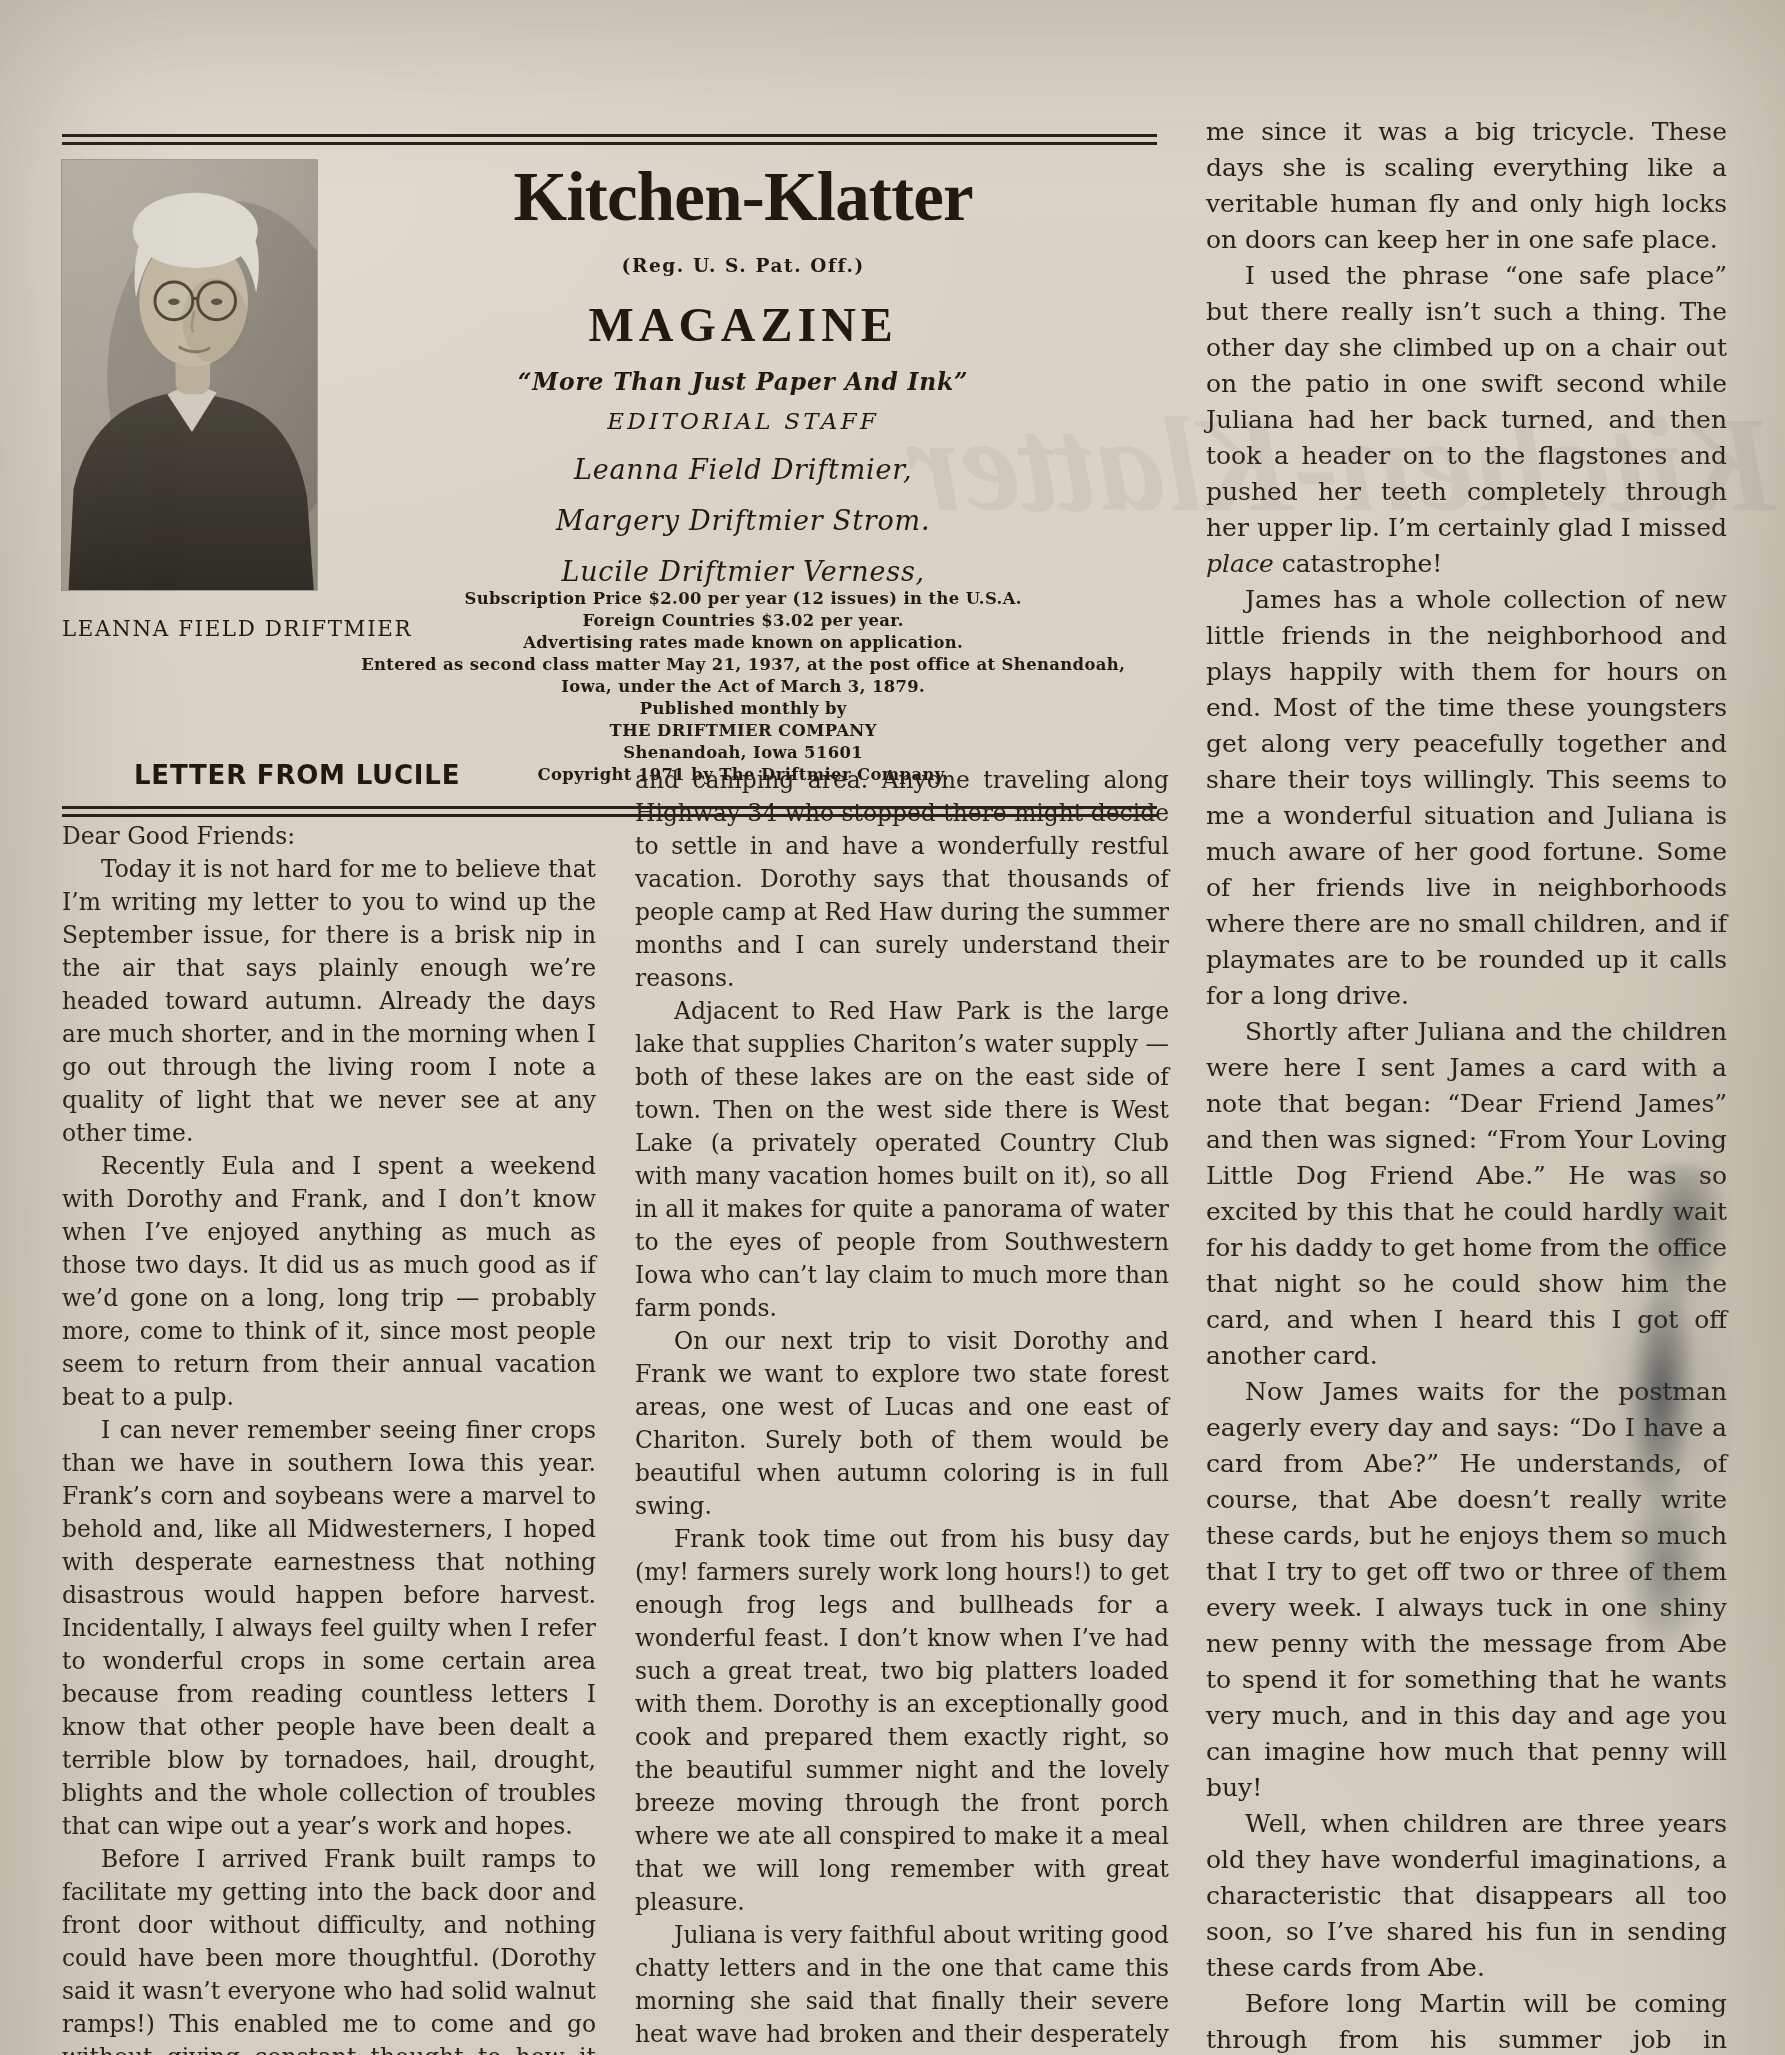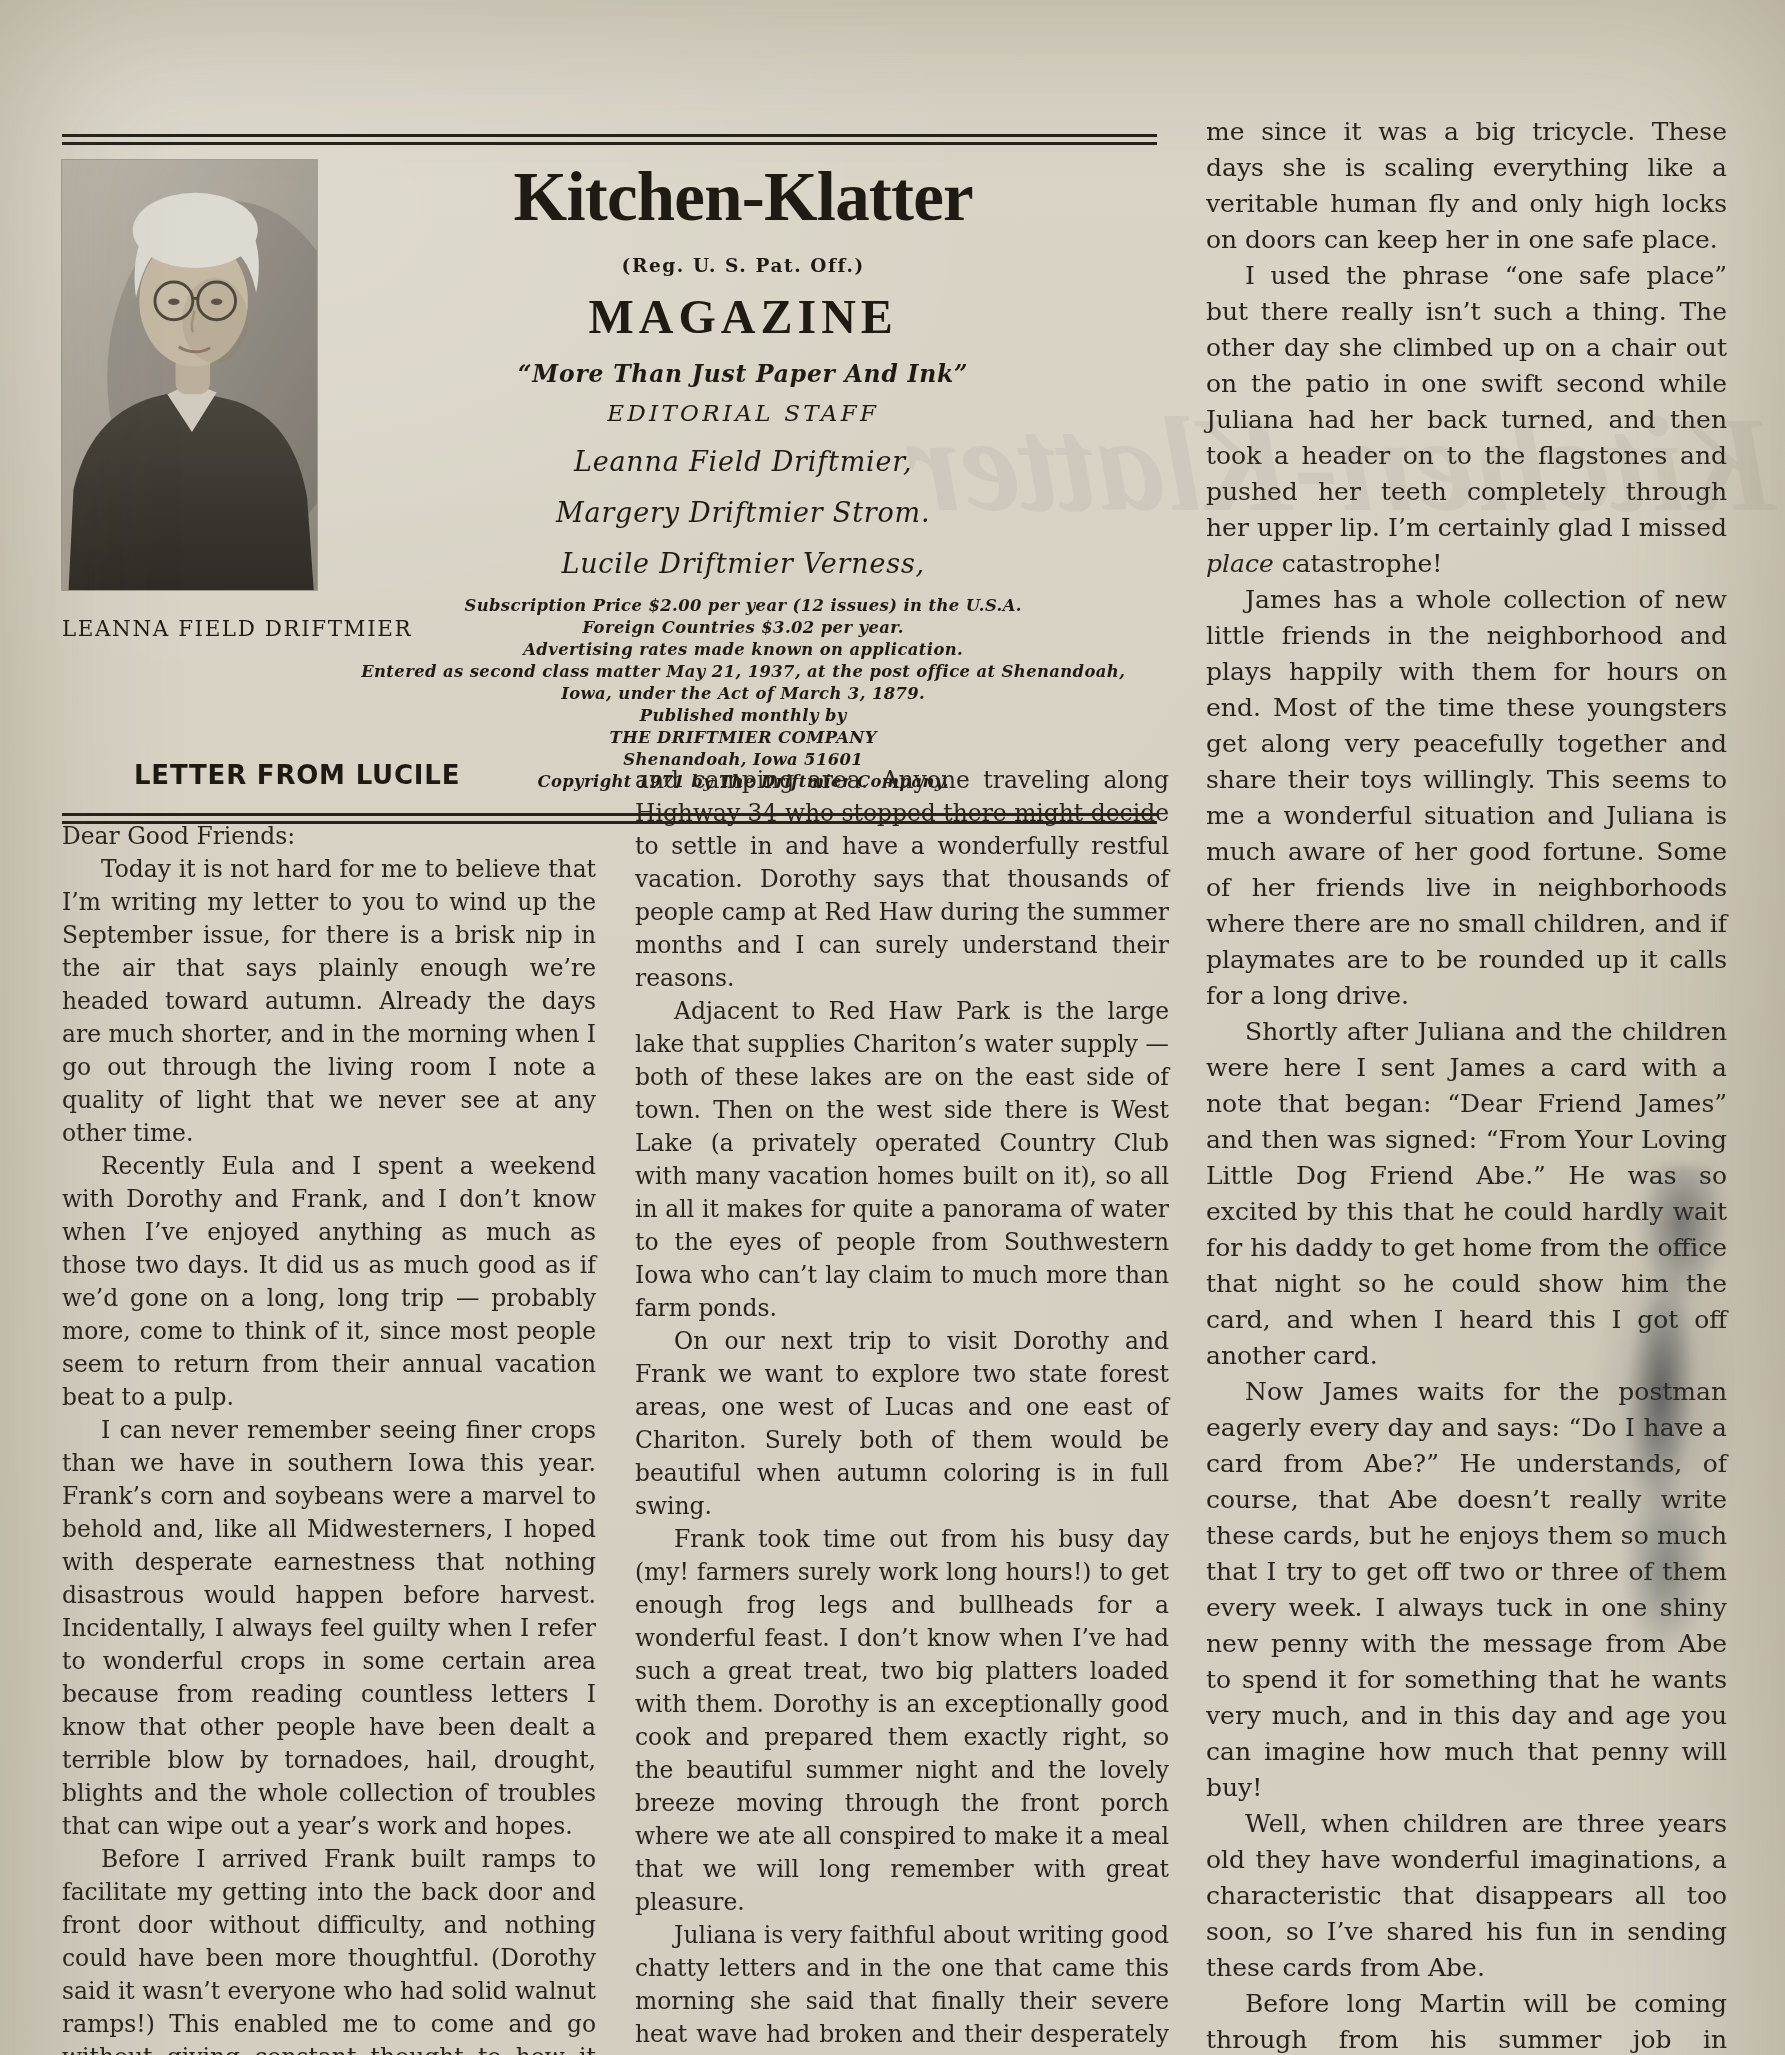--- a/index.html
+++ b/index.html
@@ -37,25 +37,25 @@
   }
   .portrait svg { display:block; width:100%; height:100%; }
   .portrait-caption {
     margin-top:25.5px; font-size:21.4px; letter-spacing:1.6px;
     white-space:nowrap; color:#211d14;
   }
 
   .masthead-text { flex:1; text-align:center; padding:2.5px 8.2px 0 20.6px; color:#1f1b12; }
   .mag-title { font-family:"Liberation Serif", serif; font-weight:bold; font-size:69px; line-height:1.0; letter-spacing:-0.8px; }
   .reg { margin-top:23px; font-weight:bold; font-size:18.5px; letter-spacing:1.6px; }
-  .mag-sub { margin-top:16px; font-family:"Liberation Serif", serif; font-weight:bold; font-size:48px; line-height:1.05; letter-spacing:5px; }
+  .mag-sub { margin-top:24px; font-family:"Liberation Serif", serif; font-weight:bold; font-size:48px; line-height:1.05; letter-spacing:5px; }
   .motto { margin-top:18px; font-style:italic; font-weight:bold; font-size:23.4px; letter-spacing:0.8px; }
   .staff-label { margin-top:12px; font-style:italic; font-size:23px; letter-spacing:3.3px; }
   .staff-line { margin-top:20px; font-style:italic; font-size:27px; letter-spacing:0.8px; }
-  .fineprint { max-width:814px; margin:16px auto 0; font-weight:bold; font-size:16.4px; line-height:22px; letter-spacing:0.4px;font-style:italic; }
+  .fineprint { max-width:814px; margin:1px auto 0; font-weight:bold; font-size:16.4px; line-height:22px; letter-spacing:0.4px; }
   .double-rule.bottom { margin-top:20px; }
 
   
   .col { position:absolute; text-align:justify; color:#27231b; }
   .col p { text-indent:39px; }
   .col p.noindent { text-indent:0; }
   .col1 { left:62px;  top:759px; width:534px; font-size:23.4px; line-height:33px; }
   .col2 { left:635px; top:764px; width:534px; font-size:23.4px; line-height:33px; }
   .col3 { left:1206px; top:114px;  width:521px; font-size:25px; line-height:36px; }
   .article-heading {

